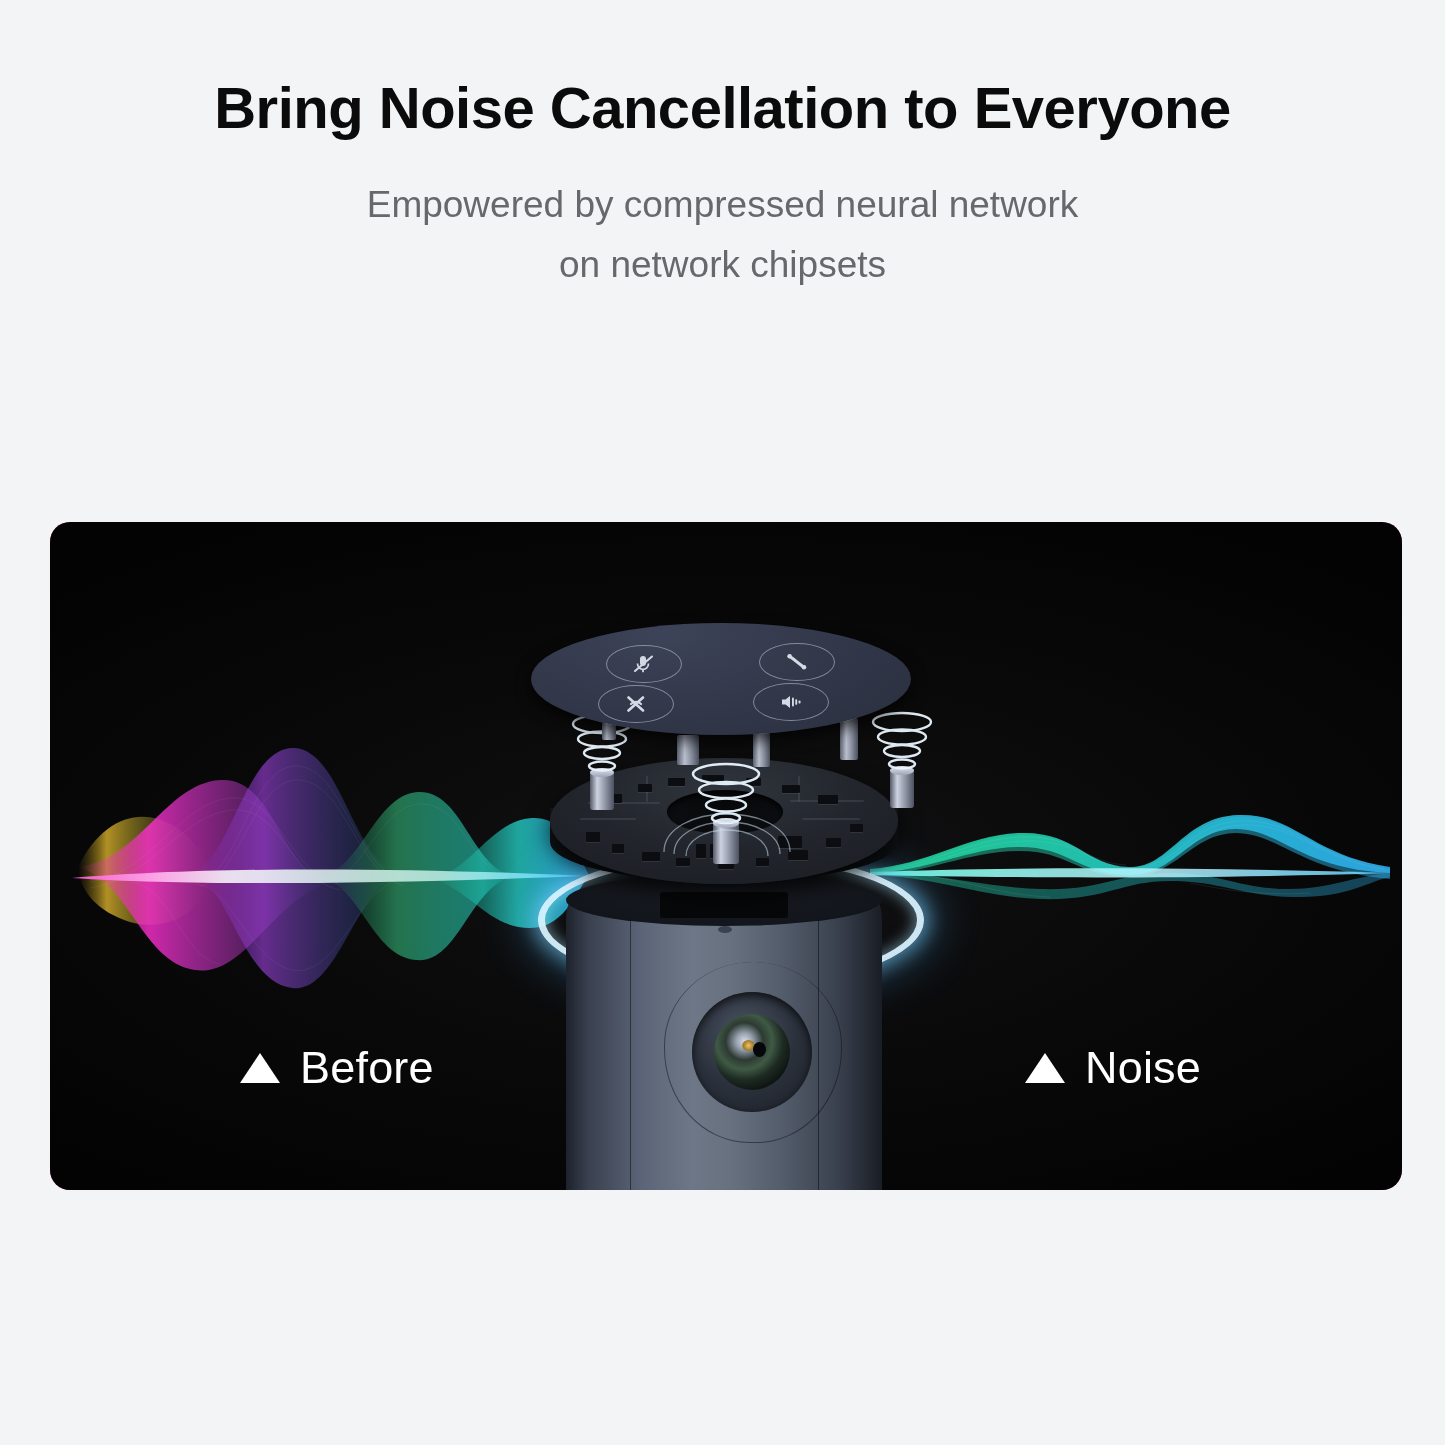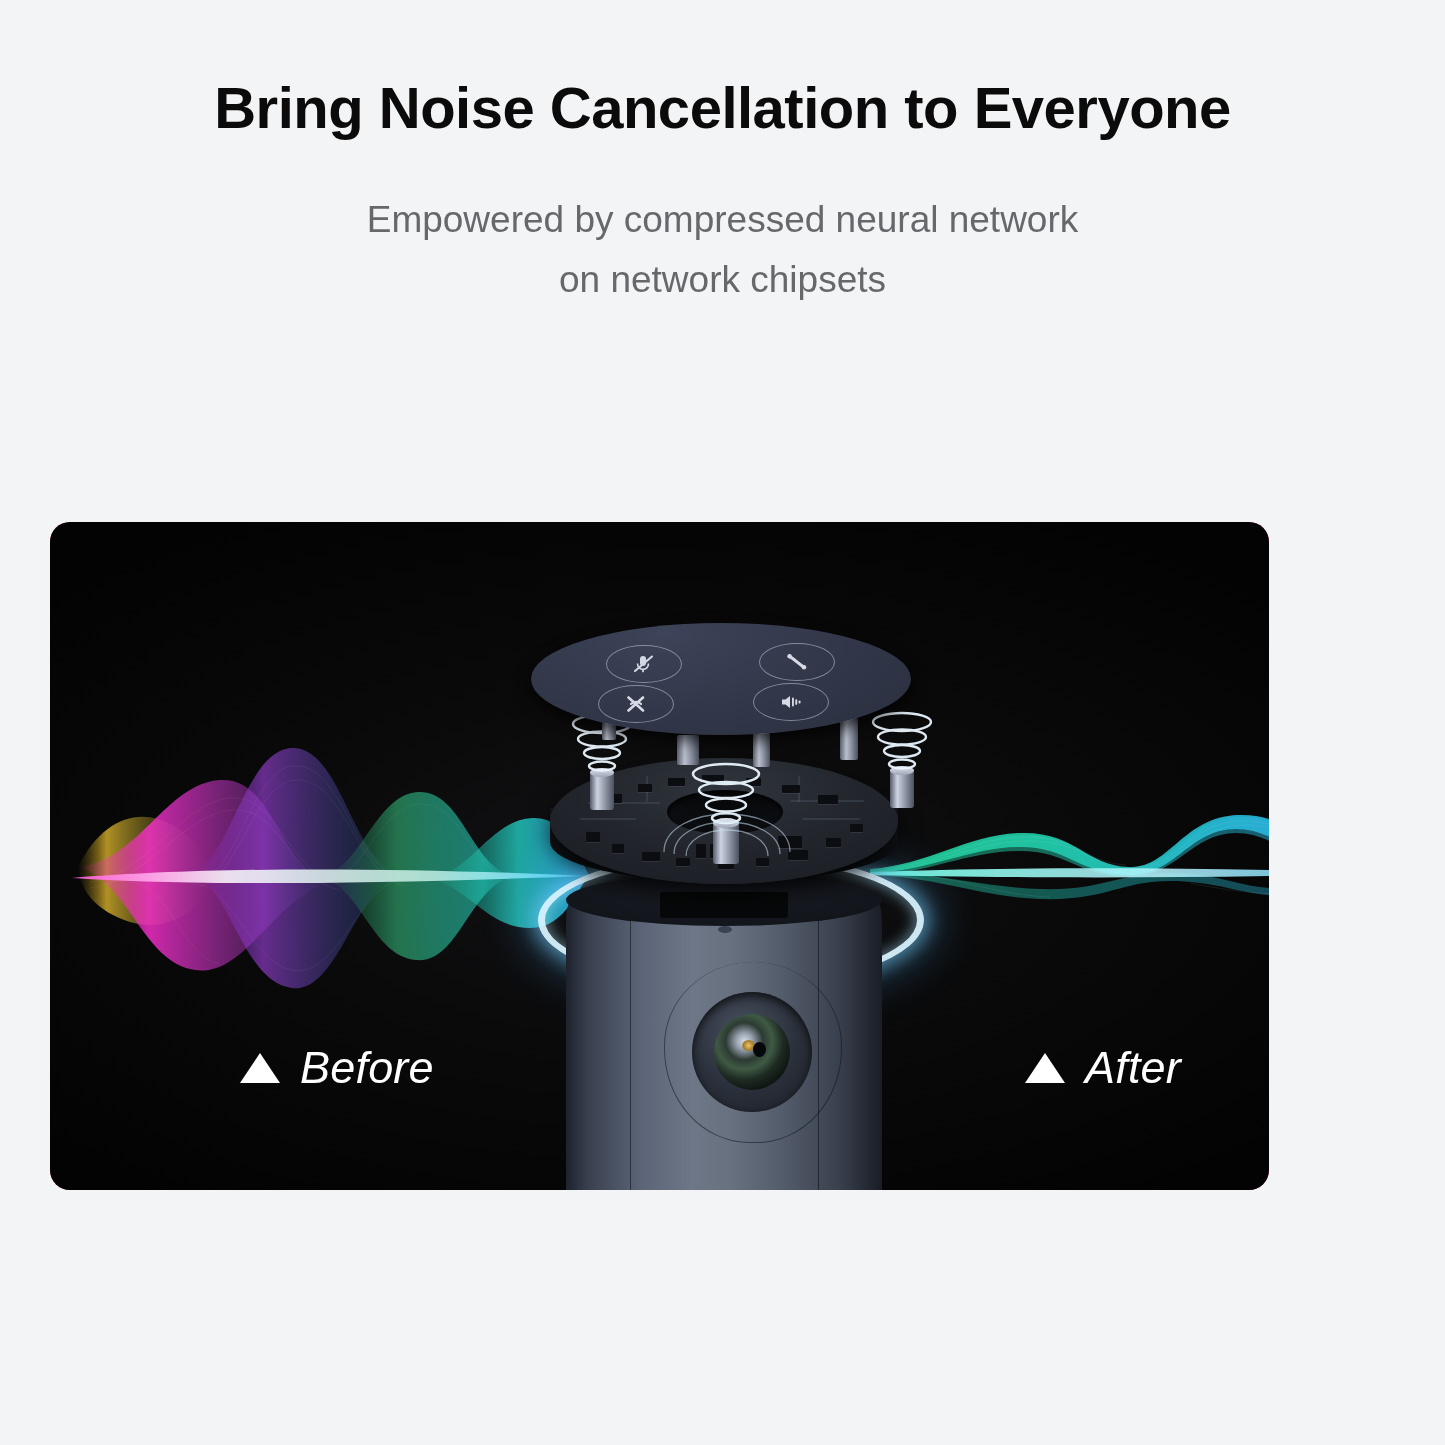--- a/index.html
+++ b/index.html
@@ -26,40 +26,39 @@
     margin: 0;
     padding-top: 78px;
     font-size: 58px;
     font-weight: 700;
     letter-spacing: -0.5px;
     color: #0b0b0b;
     line-height: 1.05;
     font-stretch: condensed;
   }
   .subhead {
-    margin: 15px;
+    margin: 0;
     padding-top: 36px;
     font-size: 37px;
     font-weight: 400;
     color: #66686c;
     line-height: 1.62;
   }
   .subhead .ln { display: block; }
 
   
   .panel {
     position: absolute;
     left: 50px;
     top: 522px;
-    width: 1219px;
+    width: 1352px;
     height: 668px;
     background: #ec4899;
     border-radius: 20px;
     overflow: hidden;
-    font-style: italic;
   }
   .panel-vignette {
     position: absolute; inset: 0;
     background: radial-gradient(ellipse 70% 60% at 50% 52%, #121214 0%, #0a0a0b 45%, #030303 100%);
   }
 
   
   .lbl {
     position: absolute;
     display: flex;
@@ -523,15 +522,15 @@
       </div>
     </div>
   </div>
 
   <div class="lbl lbl-before">
     <span class="tri"></span>
     <span>Before</span>
   </div>
   <div class="lbl lbl-after">
     <span class="tri"></span>
-    <span>After</span>
+    <span>Noise</span>
   </div>
 </div>
 
 </body></html>

